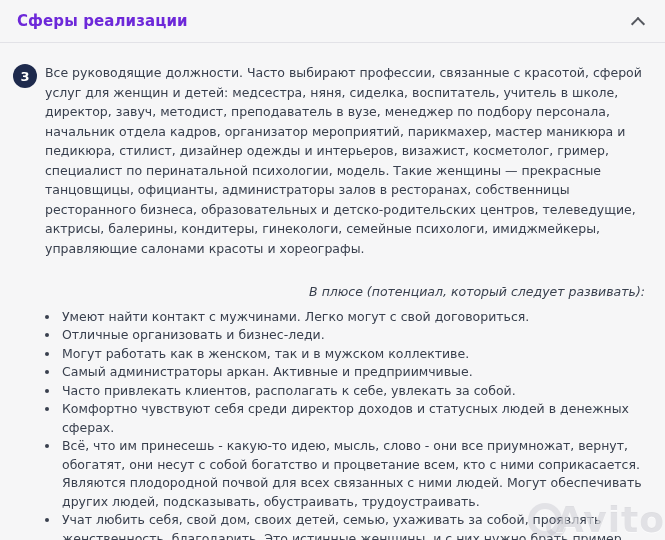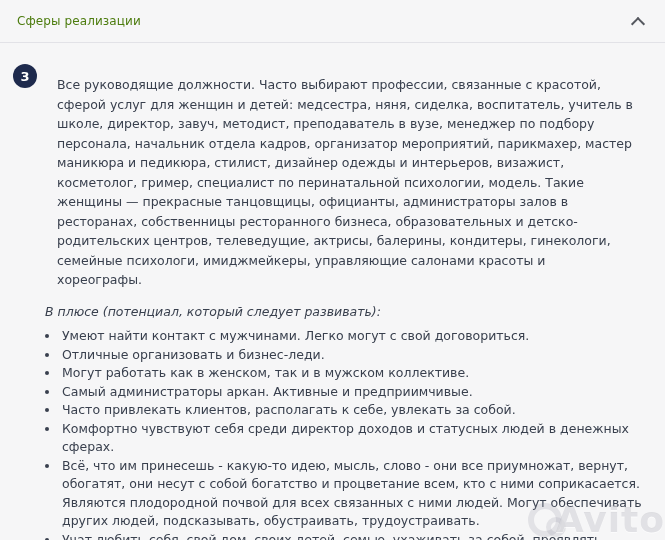--- a/index.html
+++ b/index.html
@@ -14,41 +14,41 @@
 
   
   .section-header {
     display:flex; justify-content:space-between; align-items:center;
     height:42px;
     padding:0 16px 0 17px;
     border-bottom:1px solid #e2e2e7;
     cursor:pointer;
   }
   .section-title {
-    font-size:12px; font-weight:400; color:#4d7c0f; letter-spacing:.1px;
+    font-size:15px; font-weight:700; color:#6d28d9; letter-spacing:.1px;
   }
   .chevron-up {
     width:8px; height:8px;
     border-left:2px solid #55585f; border-top:2px solid #55585f;
     transform:rotate(45deg);
     margin:6px 6px 0 0;
   }
 
   
   .item-row { display:flex; margin:20px 20px 0 13px; }
   .num-badge {
     flex:0 0 24px; width:24px; height:24px; border-radius:50%;
     background:#1e2a4d; color:#ffffff;
     font-size:13px; font-weight:700;
     display:flex; align-items:center; justify-content:center;
     margin-right:8px; margin-top:1px;
   }
   .item-body { flex:1; font-size:12.5px; line-height:19.5px; }
-  .item-body p { margin:12px; }
-  .subheading { font-style:italic; margin-top:0; }
+  .item-body p { margin:0; }
+  .subheading { font-style:italic; margin-top:24px;text-align:right; }
   .plus-list { margin:6px 0 0; padding-left:15px; }
   .plus-list li { line-height:18.5px; padding-left:2px; }
 
   
   .watermark {
     position:absolute; right:0; bottom:0;
     display:flex; align-items:center;
     pointer-events:none;
   }
   .wm-ring {

